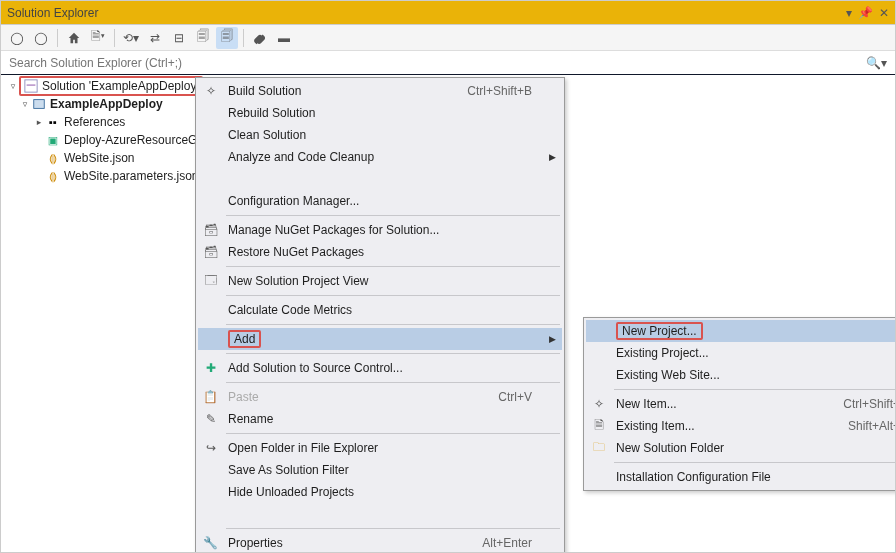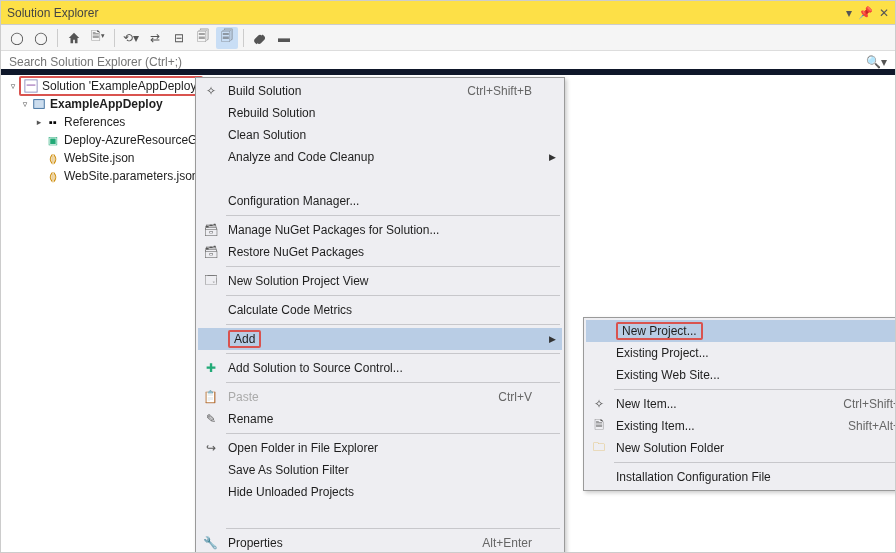--- a/index.html
+++ b/index.html
@@ -1,28 +1,28 @@
 <!DOCTYPE html>
 <html><head>
 <meta charset="utf-8">
 <style>
 * { margin:0; padding:0; box-sizing:border-box; font-family:'Segoe UI',Tahoma,sans-serif; font-size:12px; }
 body { background:#fff; width:896px; height:553px; overflow:hidden; border:1px solid #ccc; position:relative; }
 
-.titlebar { background:#fde047; height:24px; display:flex; align-items:center; justify-content:space-between; padding:0 6px; border-bottom:1px solid #ccc; }
+.titlebar { background:#eab308; height:24px; display:flex; align-items:center; justify-content:space-between; padding:0 6px; border-bottom:1px solid #ccc; }
 .titlebar .title { color:#444; font-size:12px; }
 .titlebar .controls { display:flex; gap:6px; color:#555; }
 .titlebar .controls span { cursor:default; }
 
 .toolbar { height:26px; background:#f5f5f5; display:flex; align-items:center; padding:0 5px; gap:2px; border-bottom:1px solid #ddd; }
 .tbtn { width:22px; height:22px; display:flex; align-items:center; justify-content:center; color:#555; border-radius:2px; }
 .tsep { width:1px; height:18px; background:#ccc; margin:0 3px; }
 .tbtn.active { background:#c9def5; }
 
-.searchbar { height:24px; display:flex; align-items:flex-end; padding:0 8px; border-bottom:6px solid #0f172a; }
+.searchbar { height:24px; display:flex; align-items:center; padding:0 8px; border-bottom:1px solid #0f172a; }
 .searchbar input { flex:1; border:none; outline:none; background:transparent; color:#555; font-size:12px; }
 .searchbar .search-icon { color:#555; }
 
 .tree { padding:2px 4px; }
 .tree-row { display:flex; align-items:center; height:18px; padding:0 2px; white-space:nowrap; }
 .tree-row .arrow { width:12px; text-align:center; color:#555; font-size:9px; }
 .tree-row .icon { width:16px; height:16px; display:flex; align-items:center; justify-content:center; margin-right:3px; font-size:11px; }
 .tree-row .label { color:#1e1e1e; }
 .indent1 { padding-left:14px; }
 .indent2 { padding-left:28px; }

